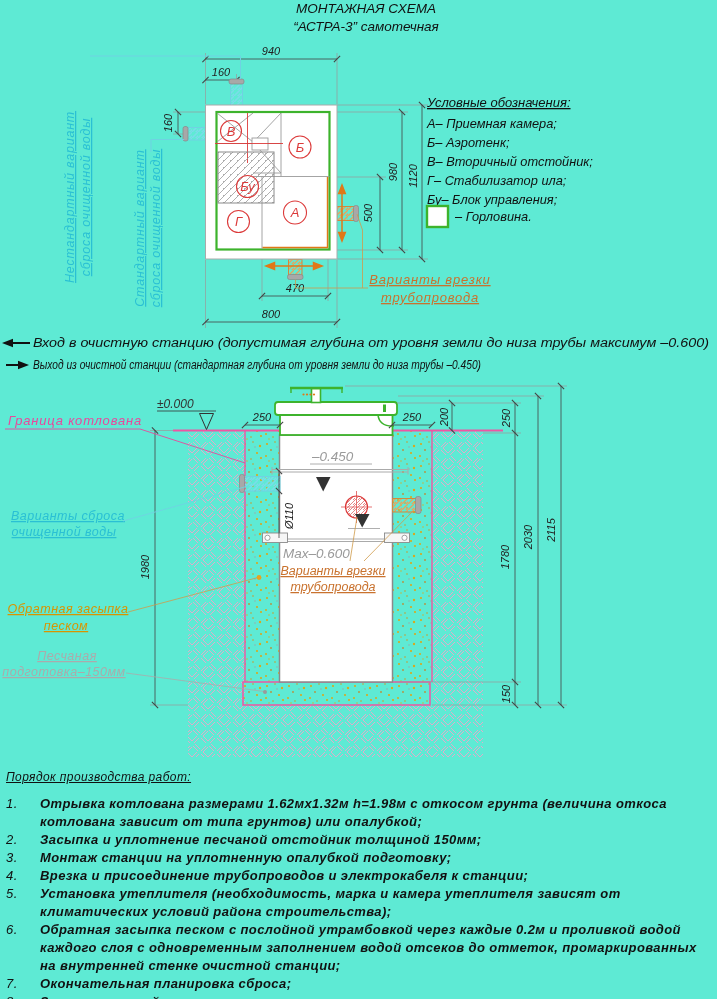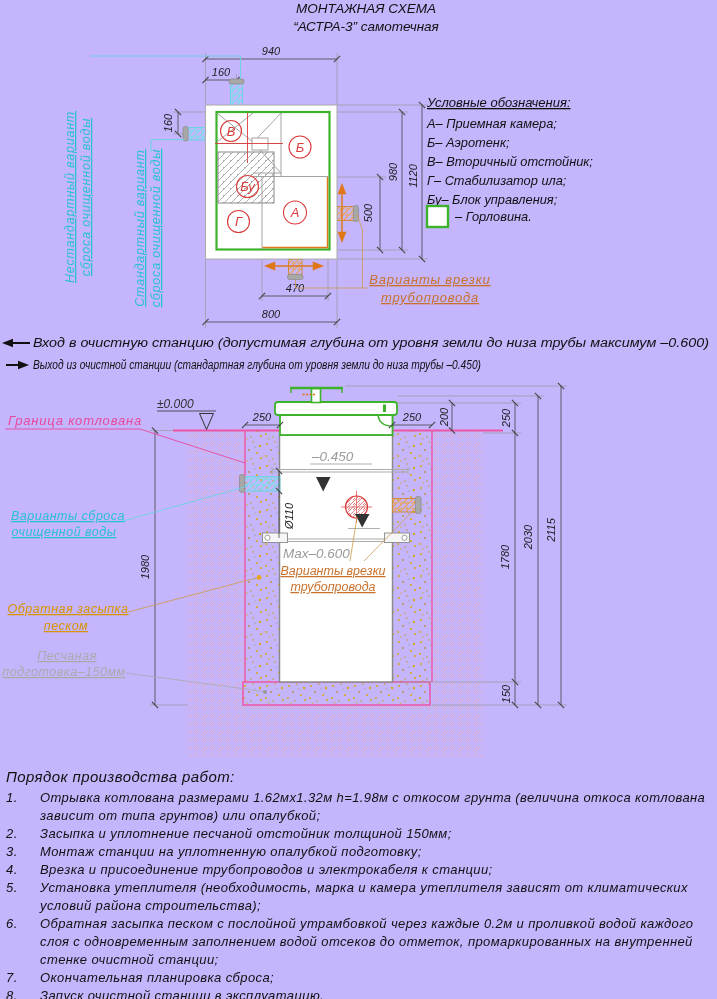--- a/index.html
+++ b/index.html
@@ -1,27 +1,27 @@
 <!DOCTYPE html>
 <html><head>
 <meta charset="utf-8">
 <style>
   html,body{margin:0;padding:0;background:#fff;width:717px;height:999px;overflow:hidden;}
   body{font-family:"Liberation Sans",sans-serif;}
-  .page{position:relative;width:717px;height:999px;background:#c4b5fd;}
+  .page{position:relative;width:717px;height:999px;background:#5eead4;}
   svg text{font-family:"Liberation Sans",sans-serif;font-style:italic;}
   .dim{font-size:11px;fill:#222;}
   .redletter{font-size:13px;fill:#dc3a3a;}
   .cyanlab{font-size:12.5px;fill:#2ac0d4;text-decoration:underline;letter-spacing:0.8px;}
   .leadlab{text-decoration:underline;}
   .worklist{position:absolute;left:6px;top:768px;width:706px;font-style:italic;font-size:13px;letter-spacing:0.4px;line-height:18px;color:#111;}
-  .worklist .wtitle{margin-bottom:3px;font-size:15px;}
+  .worklist .wtitle{text-decoration:underline;margin-bottom:9px;font-size:12px;}
   .wrow{display:flex;}
   .wnum{flex:0 0 34px;}
-  .wtext{flex:1;}
+  .wtext{flex:1;font-weight:bold;}
 </style>
 </head>
 <body>
 
 <div class="page">
 
 <svg width="717" height="768" viewBox="0 0 717 768">
 <defs>
   <pattern id="soil" width="16" height="16" patternUnits="userSpaceOnUse">
     <path d="M0,5 L5,0 M2,7 L7,2" stroke="#ddaecb" stroke-width="1" fill="none"></path>

